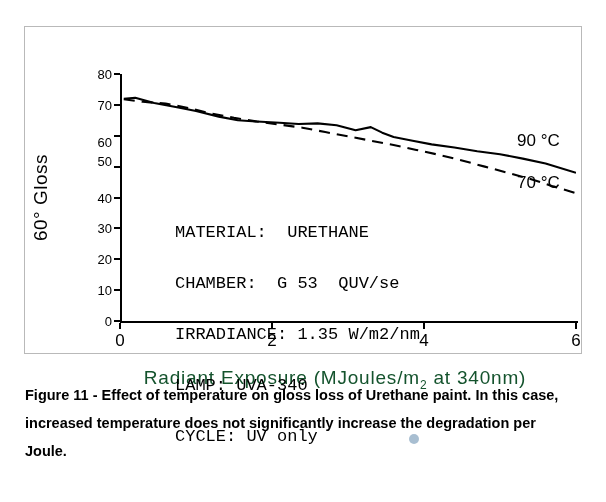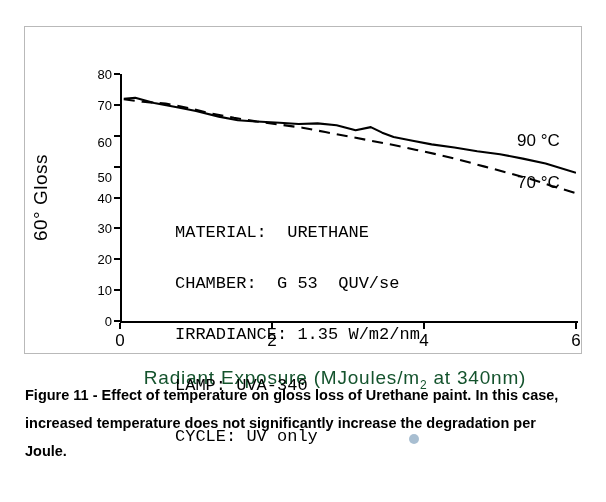--- a/index.html
+++ b/index.html
@@ -213,21 +213,21 @@
         <div class="ytick" style="top: 247px;">0</div>
         <div class="ytickmark" style="top: 247px;"></div>
         <div class="ytick" style="top: 216.125px;">10</div>
         <div class="ytickmark" style="top: 216.125px;"></div>
         <div class="ytick" style="top: 185.25px;">20</div>
         <div class="ytickmark" style="top: 185.25px;"></div>
         <div class="ytick" style="top: 154.375px;">30</div>
         <div class="ytickmark" style="top: 154.375px;"></div>
         <div class="ytick" style="top: 123.5px;">40</div>
         <div class="ytickmark" style="top: 123.5px;"></div>
-        <div class="ytick" style="top: 103px;">50</div>
+        <div class="ytick" style="top: 87px;">50</div>
         <div class="ytickmark" style="top: 92.625px;"></div>
         <div class="ytick" style="top: 68px;">60</div>
         <div class="ytickmark" style="top: 61.75px;"></div>
         <div class="ytick" style="top: 30.875px; text-align: right;">70</div>
         <div class="ytickmark" style="top: 30.875px;"></div>
         <div class="ytick" style="top: 0px;">80</div>
         <div class="ytickmark" style="top: 0px;"></div>
       </div>
 
     <div class="xtick-wrap" id="xtick-wrap">

